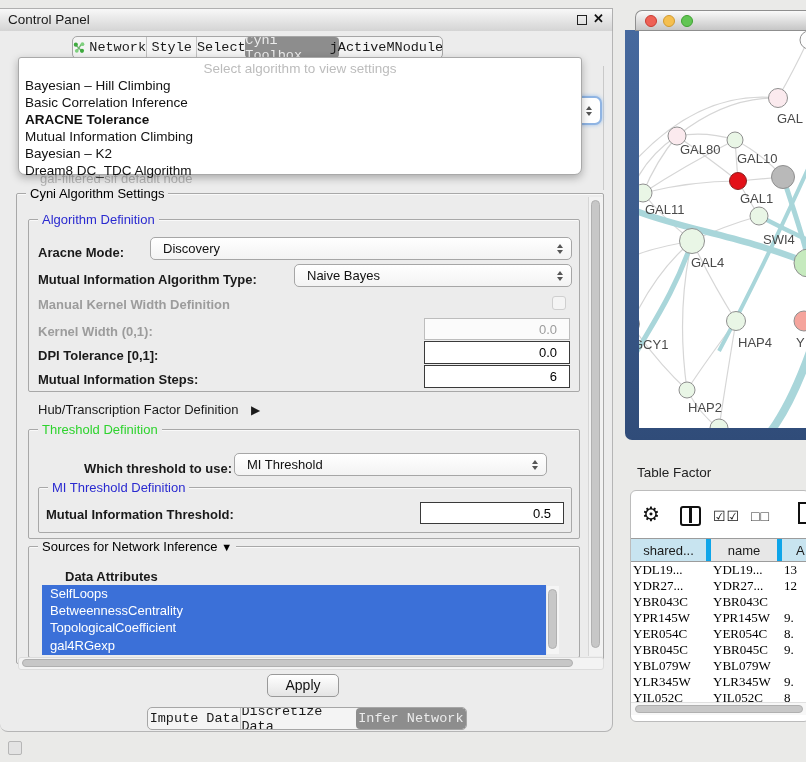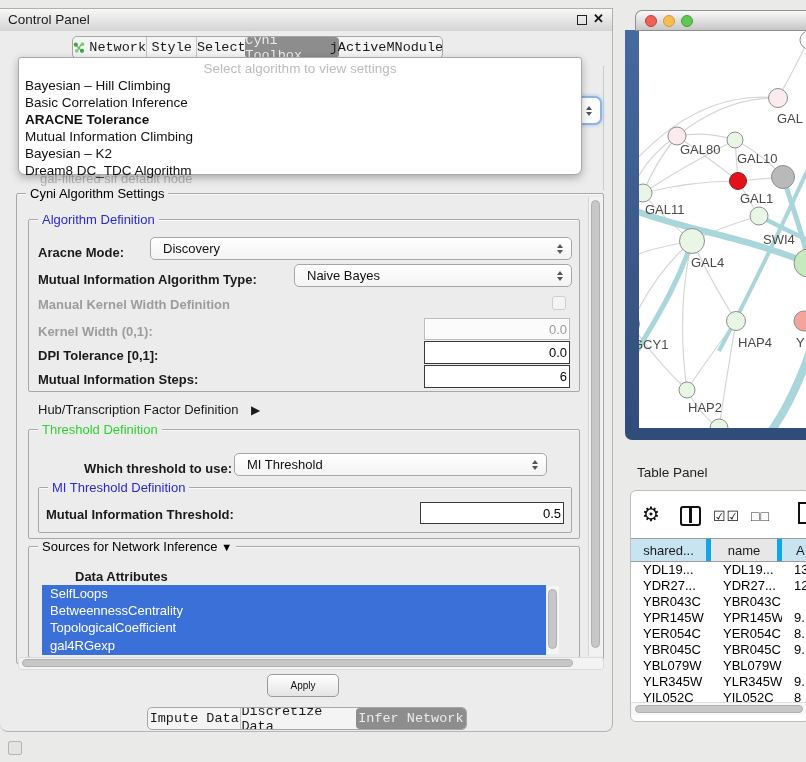--- a/index.html
+++ b/index.html
@@ -20,40 +20,40 @@
   .ov-item{position:absolute;left:6px;font-size:13.5px;color:#111;white-space:nowrap;}
   .groupbox{border:1px solid #a8a8a8;box-shadow:inset 0 1px 0 rgba(255,255,255,.7);border-radius:2px;box-sizing:border-box;background:transparent;}
   .gtitle{position:absolute;background:#ececec;padding:0 4px;font-size:13px;white-space:nowrap;}
   .blue-t{color:#2a2ad0;}
   .green-t{color:#2ed32e;}
   .combo{position:absolute;background:linear-gradient(#ffffff,#f3f3f3);border:1px solid #a6a6a6;border-radius:5px;box-sizing:border-box;}
   .combo .val{position:absolute;left:12px;top:3px;font-size:13px;color:#111;white-space:nowrap;}
   .stepper{position:absolute;right:8px;top:50%;transform:translateY(-50%);display:flex;flex-direction:column;gap:2px;}
   .tri-up{width:0;height:0;border-left:3.5px solid transparent;border-right:3.5px solid transparent;border-bottom:4.5px solid #555;}
   .tri-down{width:0;height:0;border-left:3.5px solid transparent;border-right:3.5px solid transparent;border-top:4.5px solid #555;}
-  .field{position:absolute;background:#fff;box-sizing:border-box;text-align:right;font-size:13px;padding:3px 2px 0 0;}
+  .field{position:absolute;background:#fff;box-sizing:border-box;text-align:right;font-size:13px;padding:3px 12px 0 0;}
   .field.light{border:1px solid #bdbdbd;background:#fbfbfb;color:#9c9c9c;}
   .field.dark{border:1px solid #3a3a3a;color:#000;}
   .vscroll{position:absolute;background:#f2f2f2;border-left:1px solid #d6d6d6;}
   .thumb{position:absolute;background:#c7c7c7;border:1px solid #b0b0b0;border-radius:5px;box-sizing:border-box;}
   .hscroll{position:absolute;background:#f3f3f3;border:1px solid #dcdcdc;border-radius:3px;box-sizing:border-box;}
-  .btn{position:absolute;border:1px solid #999;border-radius:5px;background:linear-gradient(#ffffff,#e4e4e4);text-align:center;font-size:10px;color:#111;box-sizing:border-box;}
+  .btn{position:absolute;border:1px solid #999;border-radius:5px;background:linear-gradient(#ffffff,#e4e4e4);text-align:center;font-size:14px;color:#111;box-sizing:border-box;}
   
   .nw-titlebar{left:635px;top:10px;width:171px;height:21px;background:linear-gradient(#fafafa,#c6c6c6);border:1px solid #8f8f8f;border-right:none;border-radius:7px 0 0 0;box-sizing:border-box;}
   .tl{position:absolute;top:4px;width:12px;height:12px;border-radius:50%;box-sizing:border-box;}
   .nw-frame{left:625px;top:30px;width:181px;height:410px;background:linear-gradient(#46699e,#304c79);border-radius:0 0 0 7px;}
   .nw-canvas{left:639px;top:31px;width:167px;height:397px;background:#fff;overflow:hidden;}
   .nw-canvas svg{display:block;}
   .nodelabel{font-size:13px;fill:#4a4a4a;}
   
   .tp-box{left:630px;top:490px;width:180px;height:232px;background:#fff;border:1px solid #bcbcbc;border-radius:6px;box-sizing:border-box;}
   .th-row{left:631px;top:538px;width:175px;height:24px;display:flex;border-top:1px solid #9c9c9c;border-bottom:1px solid #9c9c9c;box-sizing:border-box;font-size:13px;color:#1a1a1a;}
   .th-cell{display:flex;align-items:center;justify-content:center;border-right:5px solid #0ea5e9;box-sizing:border-box;white-space:nowrap;overflow:hidden;}
   .tr-row{display:flex;height:16px;line-height:16px;font-size:13px;color:#000;}
-  .td{box-sizing:border-box;padding-left:12px;white-space:nowrap;overflow:hidden;}
+  .td{box-sizing:border-box;padding-left:2px;white-space:nowrap;overflow:hidden;font-family:Liberation Serif, serif;}
   .icon-black{color:#111;}
 </style>
 </head>
 <body>
 
 <div id="page">
 
   <div class="abs cp-titlebar">
     <div class="abs" style="left:8px;top:3px;font-size:13.5px;color:#1a1a1a;">Control Panel</div>
     <div class="abs" style="left:577px;top:6px;width:10px;height:10px;border:1.6px solid #222;box-sizing:border-box;"></div>
@@ -167,21 +167,21 @@
   <div class="abs groupbox" style="left:38px;top:487px;width:534px;height:46px;"></div>
   <div class="gtitle blue-t" style="left:48px;top:480px;">MI Threshold Definition</div>
   <div class="abs lbl bold" style="left:46px;top:507px;">Mutual Information Threshold:</div>
   <div class="field dark" style="left:420px;top:502px;width:144px;height:22px;">0.5</div>
 
   <div class="abs groupbox" style="left:28px;top:546px;width:552px;height:112px;"></div>
   <div class="gtitle" style="left:38px;top:539px;">
     <span>Sources for Network Inference</span>
     <span style="font-size:11px;">▼</span>
   </div>
-  <div class="abs lbl bold" style="left:46px;top:569px;padding-left:29px;">Data Attributes</div>
+  <div class="abs lbl bold" style="left:36px;top:569px;padding-left:29px;">Data Attributes</div>
 
   <div class="abs" style="left:42px;top:585px;width:504px;height:70px;background:#3b70d8;color:#fff;font-size:13px;line-height:17.2px;padding-left:8px;box-sizing:border-box;">
     <div>SelfLoops</div>
     <div>BetweennessCentrality</div>
     <div>TopologicalCoefficient</div>
     <div>gal4RGexp</div>
   </div>
   <div class="abs" style="left:547px;top:586px;width:12px;height:68px;background:#f5f5f5;">
     <div class="thumb" style="left:1px;top:3px;width:9px;height:60px;"></div>
   </div>
@@ -277,21 +277,21 @@
         <text class="nodelabel" x="124" y="213">SWI4</text>
         <text class="nodelabel" x="52" y="236">GAL4</text>
         <text class="nodelabel" x="-6" y="318">GCY1</text>
         <text class="nodelabel" x="99" y="316">HAP4</text>
         <text class="nodelabel" x="157" y="316">Y</text>
         <text class="nodelabel" x="49" y="381">HAP2</text>
       </g>
     </svg>
   </div>
 
-  <div class="abs" style="left:637px;top:465px;font-size:13.5px;color:#222;">Table Panel</div>
+  <div class="abs" style="left:637px;top:465px;font-size:13.5px;color:#222;">Table Factor</div>
 
   <div class="abs tp-box"></div>
 
   <div class="abs icon-black" style="left:642px;top:502px;font-size:20px;">⚙</div>
   <div class="abs" style="left:680px;top:506px;width:21px;height:20px;border:2.5px solid #111;border-radius:3px;box-sizing:border-box;">
     <div style="position:absolute;left:7px;top:0;width:2.5px;height:15px;background:#111;"></div>
   </div>
   <div class="abs icon-black" style="left:713px;top:508px;font-size:14px;letter-spacing:1px;">☑☑</div>
   <div class="abs" style="left:751px;top:508px;font-size:14px;letter-spacing:1px;color:#333;">□□</div>
   <div class="abs" style="left:798px;top:502px;width:14px;height:22px;border:2px solid #111;background:#fff;box-sizing:border-box;"></div>

